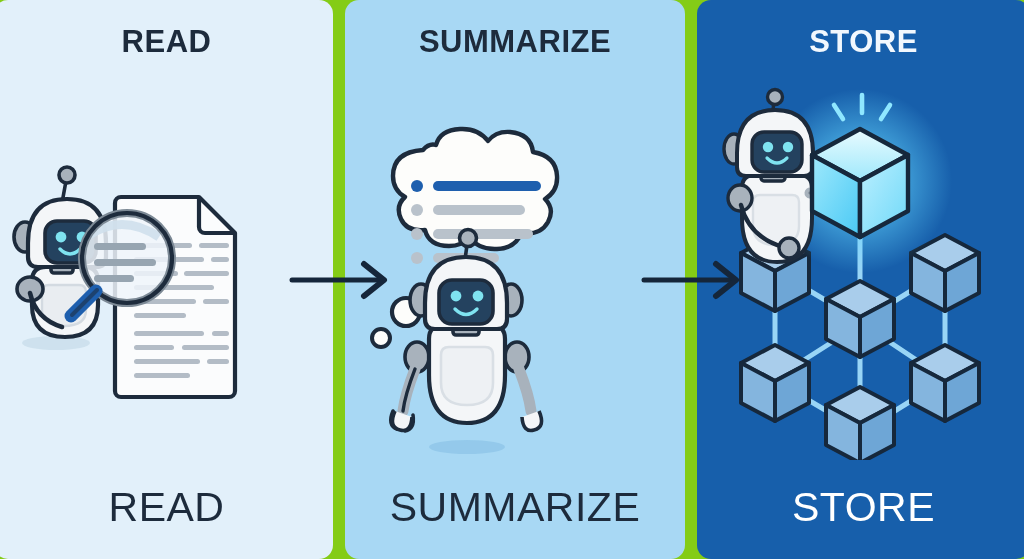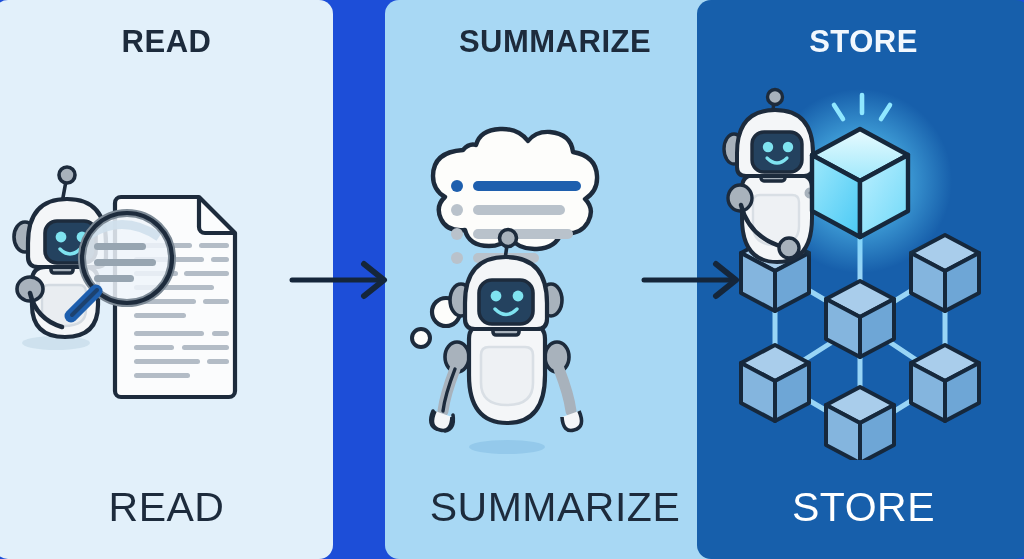--- a/index.html
+++ b/index.html
@@ -10,33 +10,33 @@
   body {
     width: 1024px;
     height: 559px;
     overflow: hidden;
     font-family: "Liberation Sans", sans-serif;
   }
   .stage {
     position: relative;
     width: 1024px;
     height: 559px;
-    background: #1d4ed8;
+    background: #84cc16;
   }
 
   
   .panel {
     position: absolute;
     top: 0;
     height: 559px;
     border-radius: 14px;
     overflow: hidden;
   }
   #panel-read  { left: -6px;  width: 339px; background: #e2f0fa; }
-  #panel-summ  { left: 345px; width: 340px; background: #a8d8f4; margin-left: 40px; }
+  #panel-summ  { left: 345px; width: 340px; background: #a8d8f4; }
   #panel-store { left: 697px; width: 333px; background: #175fab; }
 
   .panel-title {
     position: absolute;
     left: 0;
     right: 0;
     top: 24px;
     text-align: center;
     font-size: 31px;
     font-weight: bold;

